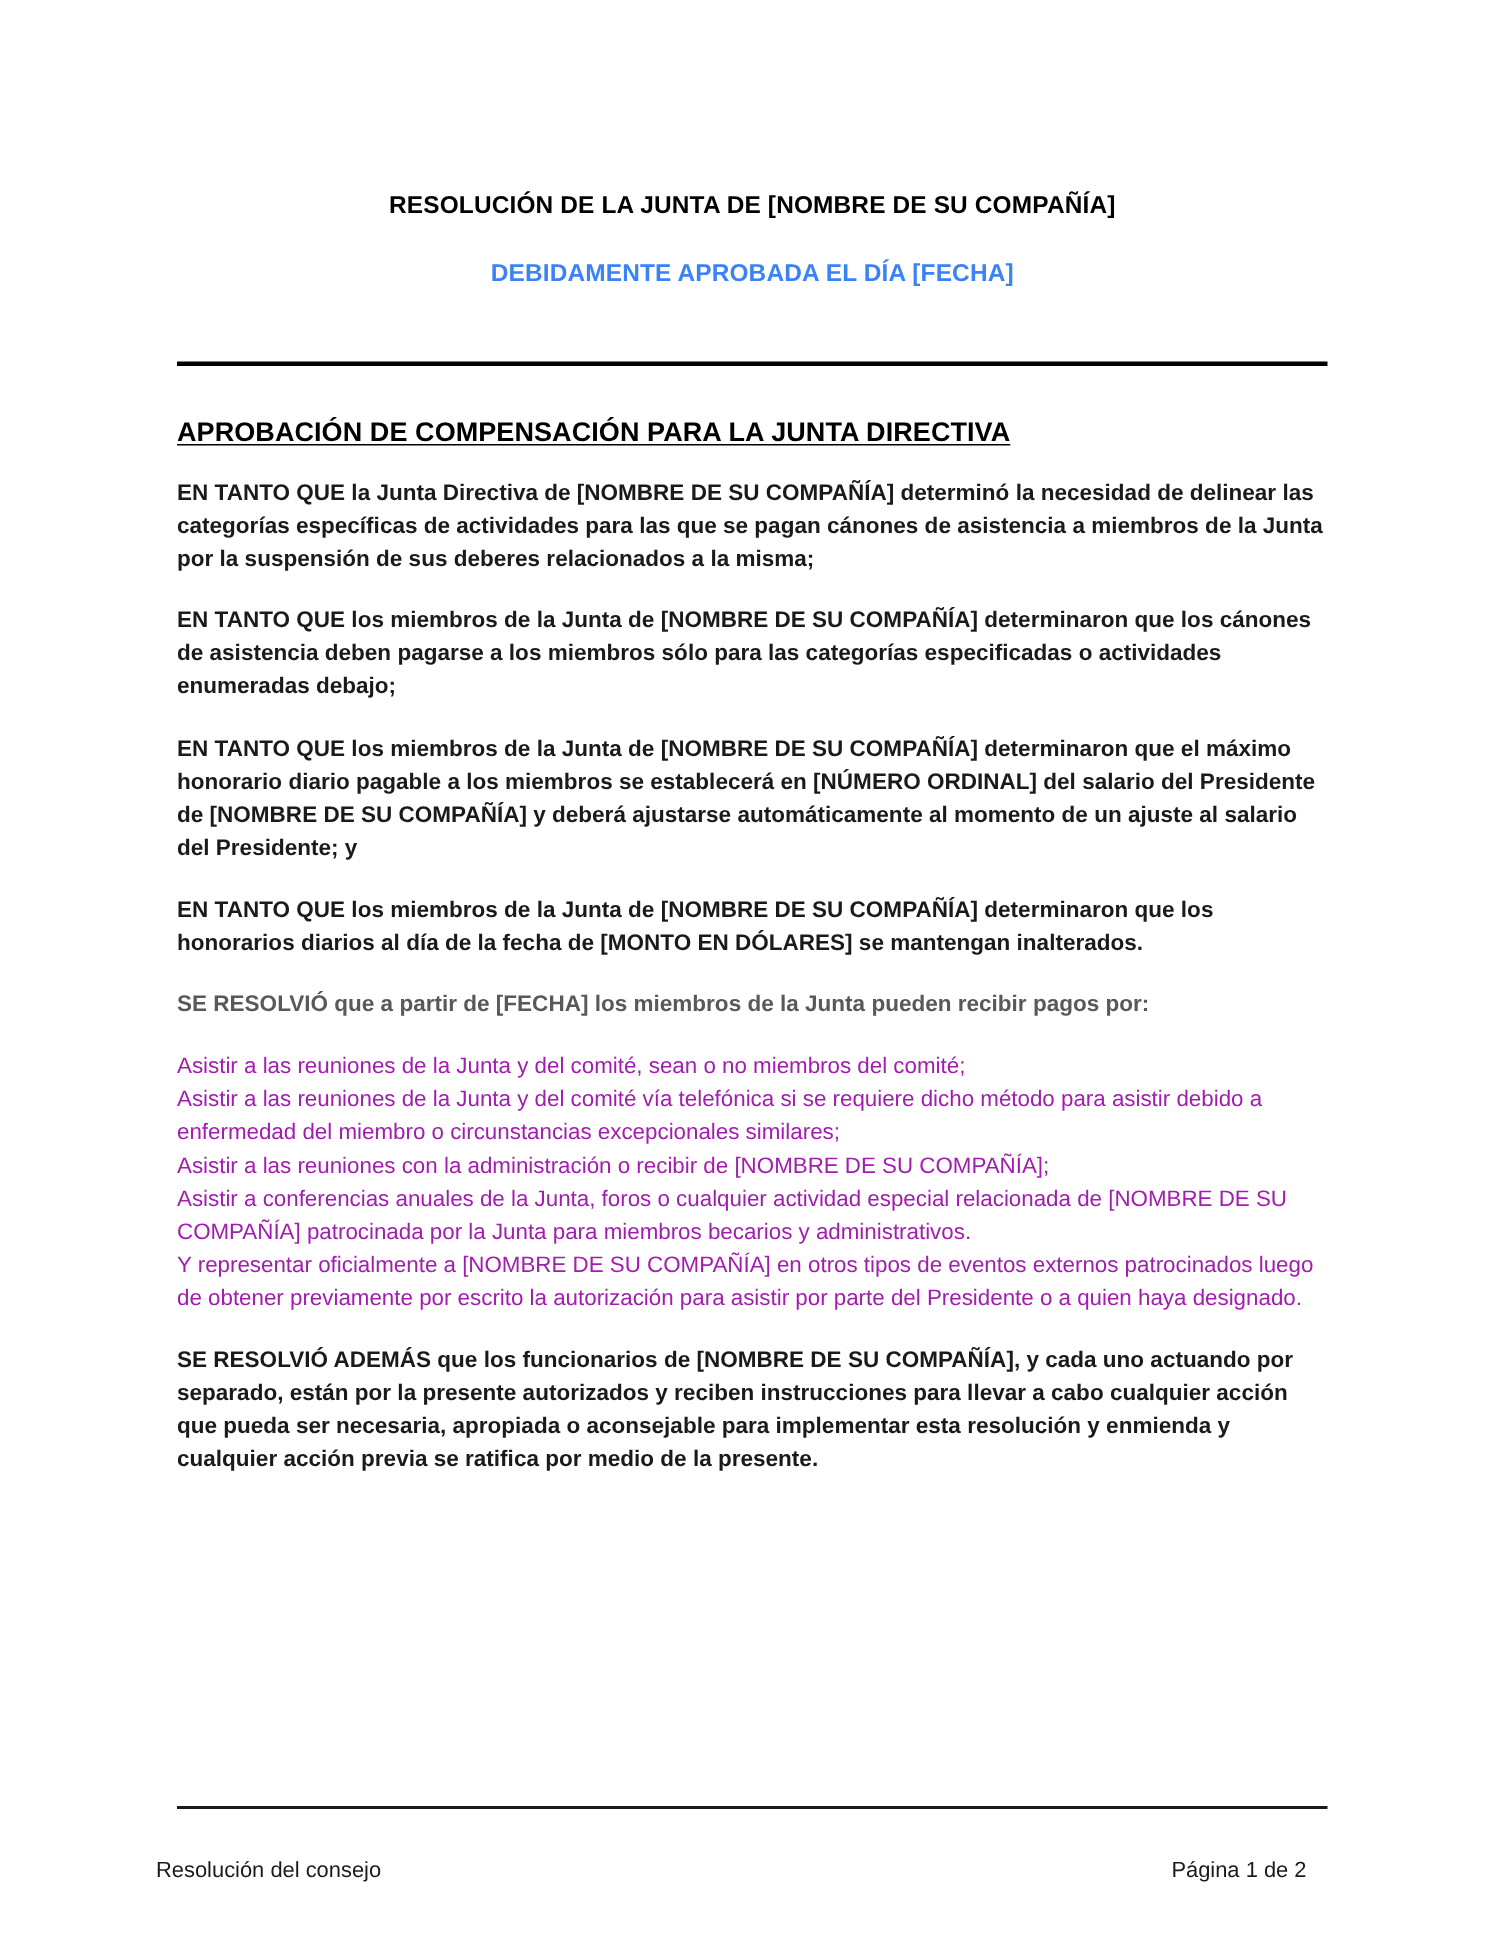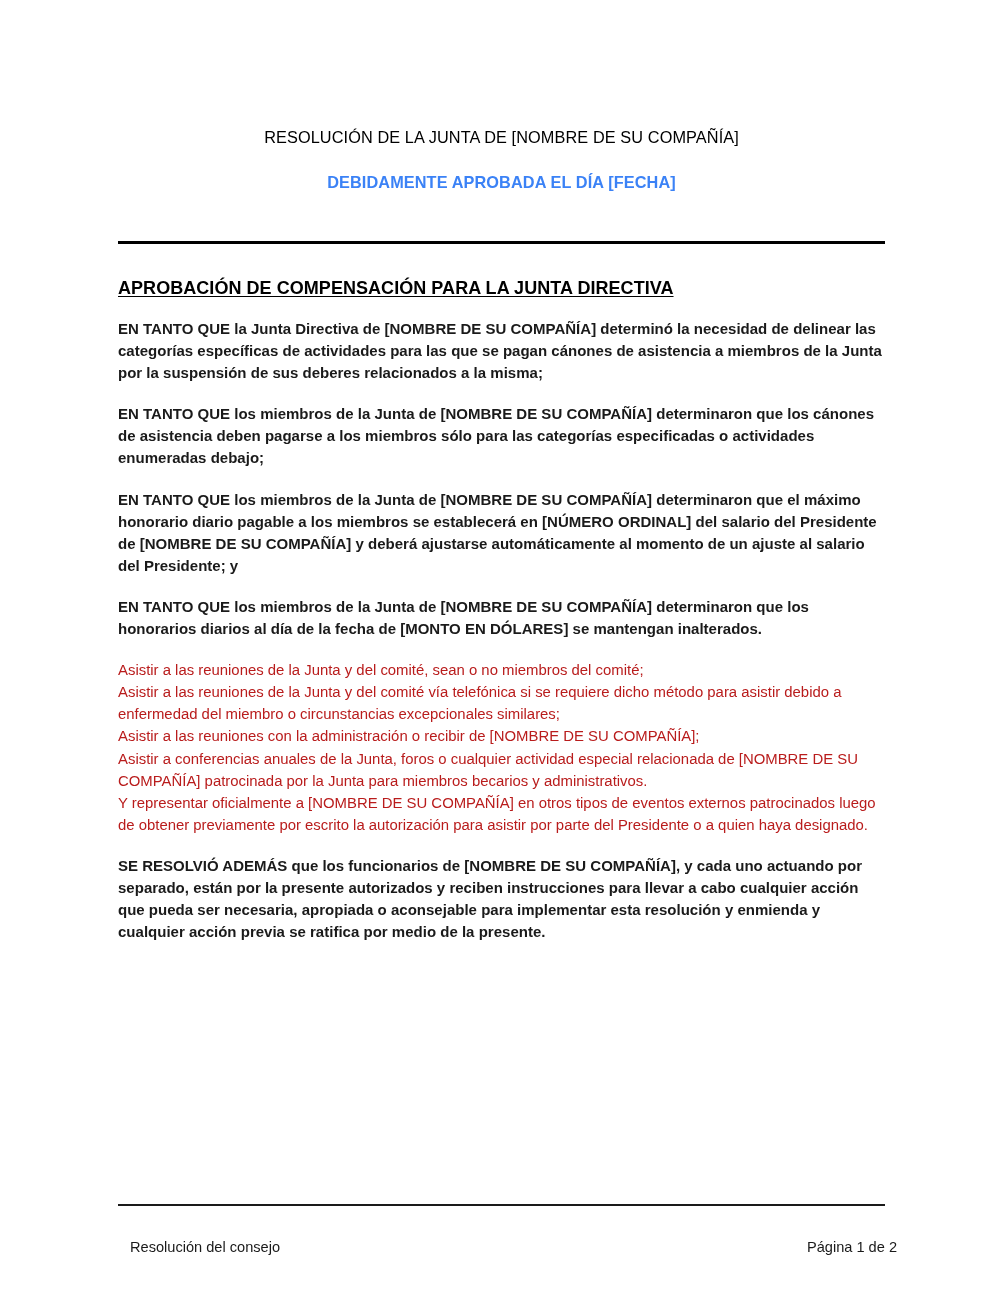--- a/index.html
+++ b/index.html
@@ -23,21 +23,21 @@
   
   .title-block {
     position: absolute;
     left: 118px;
     top: 126px;
     width: 767px;
     text-align: center;
   }
   .doc-title-line {
     font-size: 16.3px;
-    font-weight: normal;
+    font-weight: bold;
     color: #000000;
     line-height: 22.5px;
     letter-spacing: 0.1px;
     white-space: nowrap;
   }
   .title-gap {
     height: 22px;
   }
   .doc-subtitle-line {
     font-size: 16.3px;
@@ -91,30 +91,30 @@
     letter-spacing: 0.01px;
     font-weight: bold;
   }
   p.para.light {
     color: #595959;
   }
   .list-block {
     margin: 0 0 19px 0;
     font-size: 14.9px;
     line-height: 22.1px;
-    color: #b91c1c;
+    color: #a21caf;
   }
   .list-block .list-line {
     margin: 0;
   }
 
   
   .footer {
     position: absolute;
-    left: 130px;
+    left: 104px;
     top: 1238px;
     width: 767px;
     display: flex;
     justify-content: space-between;
     align-items: baseline;
     font-size: 14.6px;
     color: #1a1a1a;
     line-height: 19px;
   }
   .footer-left { text-align: left; }
@@ -138,20 +138,21 @@
     <div class="section-heading">APROBACIÓN DE COMPENSACIÓN PARA LA JUNTA DIRECTIVA</div>
 
     <p class="para">EN TANTO QUE la Junta Directiva de [NOMBRE DE SU COMPAÑÍA] determinó la necesidad de delinear las categorías específicas de actividades para las que se pagan cánones de asistencia a miembros de la Junta por la suspensión de sus deberes relacionados a la misma;</p>
 
     <p class="para">EN TANTO QUE los miembros de la Junta de [NOMBRE DE SU COMPAÑÍA] determinaron que los cánones de asistencia deben pagarse a los miembros sólo para las categorías especificadas o actividades enumeradas debajo;</p>
 
     <p class="para">EN TANTO QUE los miembros de la Junta de [NOMBRE DE SU COMPAÑÍA] determinaron que el máximo honorario diario pagable a los miembros se establecerá en [NÚMERO ORDINAL] del salario del Presidente de [NOMBRE DE SU COMPAÑÍA] y deberá ajustarse automáticamente al momento de un ajuste al salario del Presidente; y</p>
 
     <p class="para">EN TANTO QUE los miembros de la Junta de [NOMBRE DE SU COMPAÑÍA] determinaron que los honorarios diarios al día de la fecha de [MONTO EN DÓLARES] se mantengan inalterados.</p>
 
+    <p class="para light">SE RESOLVIÓ que a partir de [FECHA] los miembros de la Junta pueden recibir pagos por:</p>
 
     <div class="list-block">
       <div class="list-line">Asistir a las reuniones de la Junta y del comité, sean o no miembros del comité;</div>
       <div class="list-line">Asistir a las reuniones de la Junta y del comité vía telefónica si se requiere dicho método para asistir debido a enfermedad del miembro o circunstancias excepcionales similares;</div>
       <div class="list-line">Asistir a las reuniones con la administración o recibir de [NOMBRE DE SU COMPAÑÍA];</div>
       <div class="list-line">Asistir a conferencias anuales de la Junta, foros o cualquier actividad especial relacionada de [NOMBRE DE SU COMPAÑÍA] patrocinada por la Junta para miembros becarios y administrativos.</div>
       <div class="list-line">Y representar oficialmente a [NOMBRE DE SU COMPAÑÍA] en otros tipos de eventos externos patrocinados luego de obtener previamente por escrito la autorización para asistir por parte del Presidente o a quien haya designado.</div>
     </div>
 
     <p class="para">SE RESOLVIÓ ADEMÁS que los funcionarios de [NOMBRE DE SU COMPAÑÍA], y cada uno actuando por separado, están por la presente autorizados y reciben instrucciones para llevar a cabo cualquier acción que pueda ser necesaria, apropiada o aconsejable para implementar esta resolución y enmienda y cualquier acción previa se ratifica por medio de la presente.</p>

